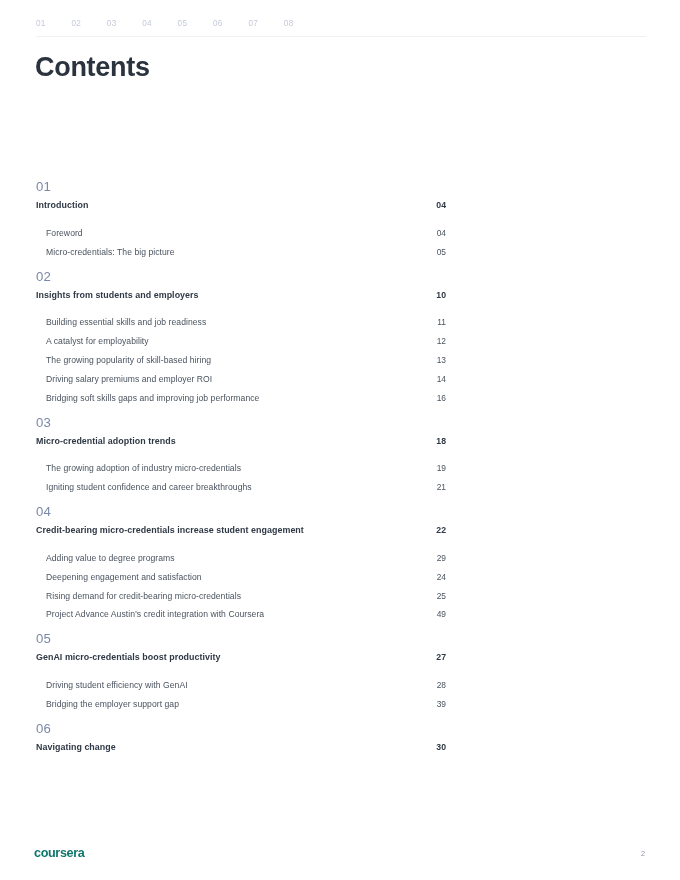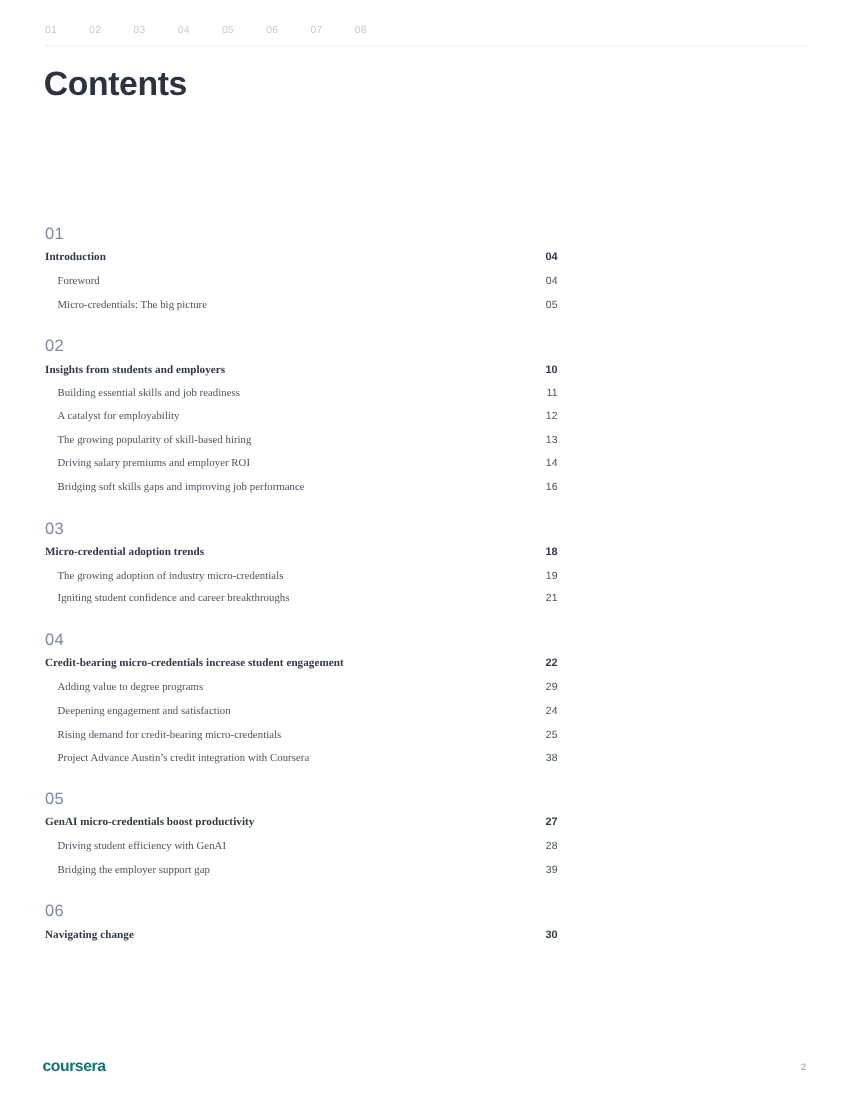--- a/index.html
+++ b/index.html
@@ -90,21 +90,20 @@
   .toc-row {
     position: relative;
     display: flex;
     align-items: baseline;
     width: 410px;
   }
 
   .toc-row .label {
     flex: 0 1 auto;
     white-space: nowrap;
-    font-family: Liberation Serif, serif;
   }
 
   .toc-row .spacer { flex: 1 1 auto; }
 
   .toc-row .pageno {
     flex: 0 0 auto;
     text-align: right;
     min-width: 14px;
   }
 
@@ -121,20 +120,21 @@
   .toc-row.main .pageno {
     font-size: 8.7px;
     font-weight: 700;
     color: #2f3845;
   }
 
   
   .toc-row.sub {
     height: 18.8px;
     padding-left: 10px;
+    align-items: flex-end;
   }
   .toc-row.sub .label {
     font-size: 8.6px;
     font-weight: 400;
     color: #4a535f;
     letter-spacing: 0.05px;
   }
   .toc-row.sub .pageno {
     font-size: 8.4px;
     font-weight: 400;
@@ -277,21 +277,21 @@
           <span class="pageno">24</span>
         </div>
         <div class="toc-row sub">
           <span class="label">Rising demand for credit-bearing micro-credentials</span>
           <span class="spacer"></span>
           <span class="pageno">25</span>
         </div>
         <div class="toc-row sub">
           <span class="label">Project Advance Austin’s credit integration with Coursera</span>
           <span class="spacer"></span>
-          <span class="pageno">38</span>
+          <span class="pageno">49</span>
         </div>
       </div>
       <div class="section-gap"></div>
       <div class="toc-section">
         <div class="section-number">05</div>
         <div class="toc-row main">
           <span class="label">GenAI micro-credentials boost productivity</span>
           <span class="spacer"></span>
           <span class="pageno">27</span>
         </div>

